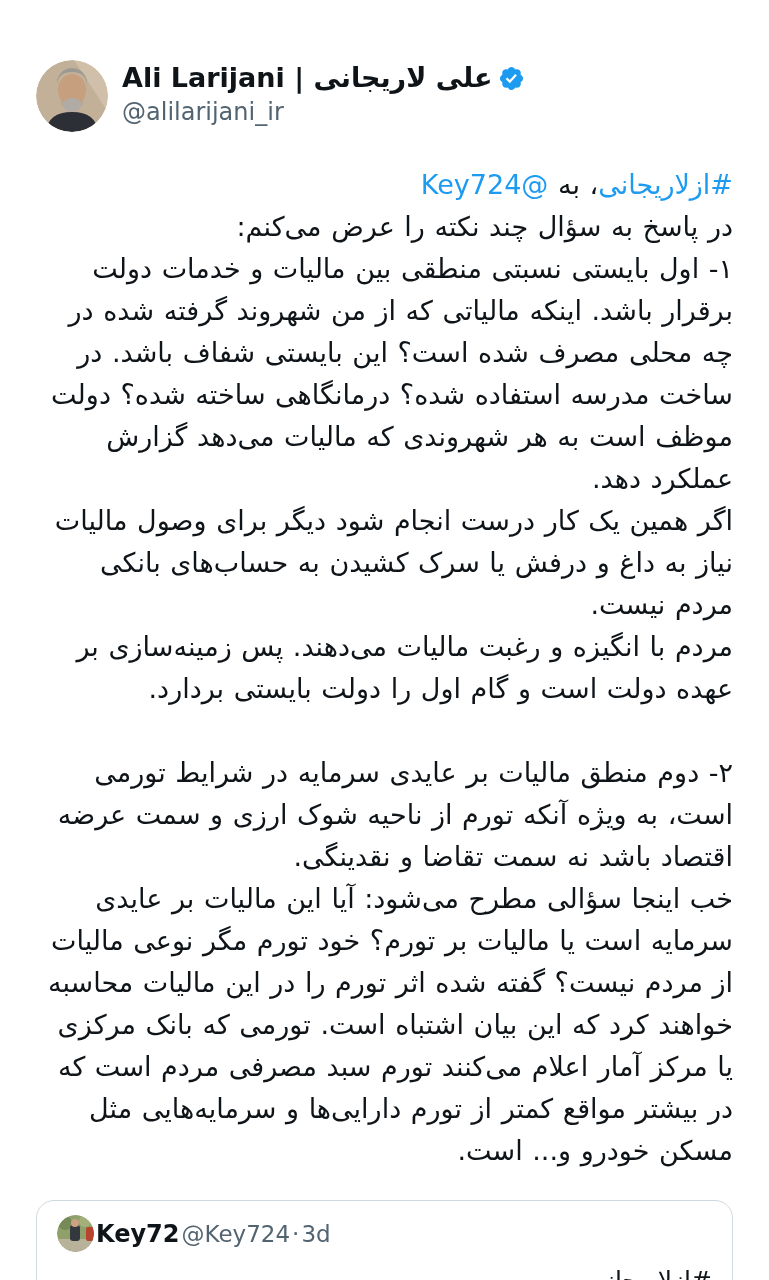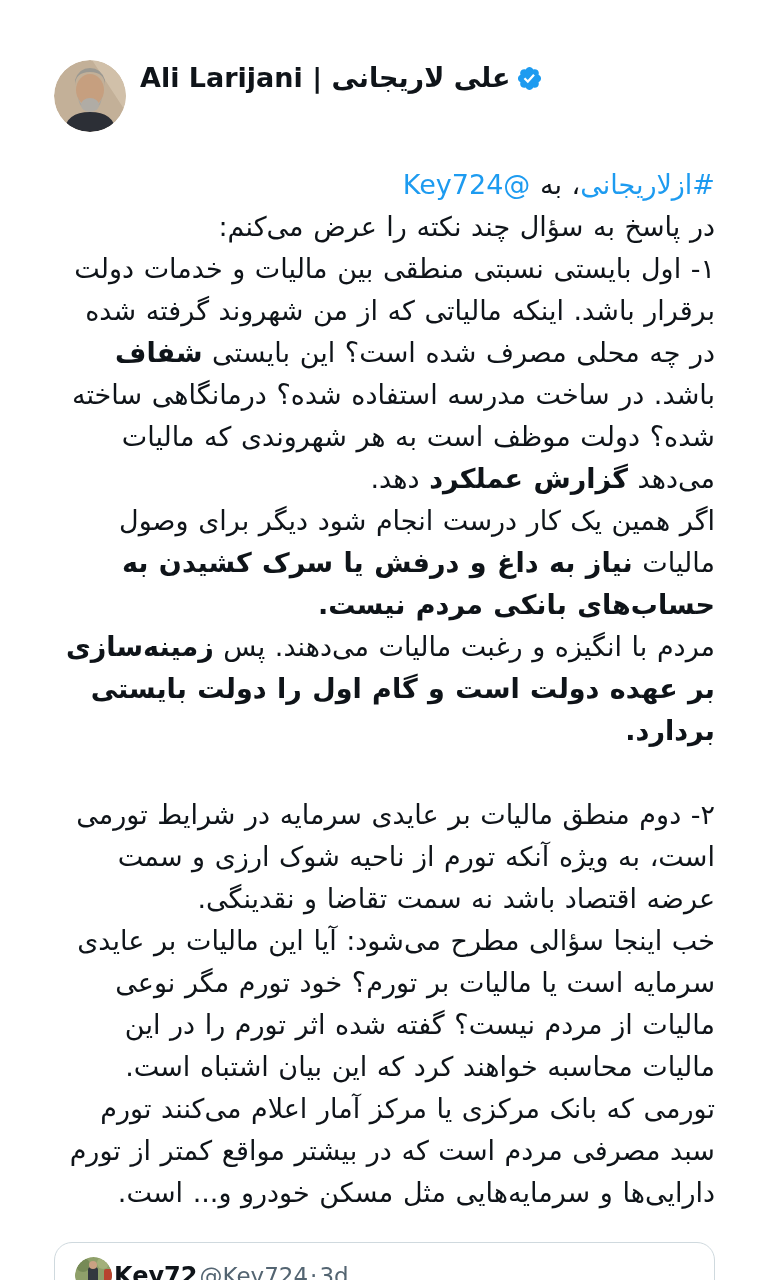--- a/index.html
+++ b/index.html
@@ -9,21 +9,21 @@
     width: 769px;
     height: 1280px;
     overflow: hidden;
     font-family: "DejaVu Sans", sans-serif;
     color: #0f1419;
   }
   .page {
     width: 769px;
     height: 1280px;
     box-sizing: border-box;
-    padding: 0 54px;
+    padding: 0 36px;
     background: #ffffff;
   }
   
   .tweet-header {
     display: flex;
     align-items: flex-start;
     padding-top: 60px;
   }
   .avatar {
     width: 72px;
@@ -67,21 +67,21 @@
   .tweet-body {
     direction: rtl;
     text-align: right;
     font-size: 27px;
     line-height: 42px;
     margin-top: 32px;
     color: #0f1419;
     word-spacing: 1px;
   }
   .seg-normal { font-weight: 400; text-align: right; }
-  .seg-bold   { font-weight: 700; }
+  .seg-bold   { font-weight: 400; }
   .seg-link   { color: #1d9bf0; cursor: pointer; }
   
   .quote-card {
     margin-top: 28px;
     border: 1px solid #cfd9de;
     border-radius: 18px;
     padding: 14px 20px 18px 20px;
     cursor: pointer;
     background: #ffffff;
   }
@@ -144,20 +144,21 @@
       </div>
       <div class="author-block">
         <div class="name-row">
           <span class="display-name" dir="rtl">علی لاریجانی | Ali Larijani</span>
           <span class="verified">
             <svg width="27" height="27" viewBox="0 0 24 24" xmlns="http://www.w3.org/2000/svg">
               <path fill="#1d9bf0" fill-rule="evenodd" d="M22.25 12c0-1.43-.88-2.67-2.19-3.34.46-1.39.2-2.9-.81-3.91s-2.52-1.27-3.91-.81c-.66-1.31-1.91-2.19-3.34-2.19s-2.67.88-3.33 2.19c-1.4-.46-2.91-.2-3.92.81s-1.26 2.52-.8 3.91c-1.31.67-2.2 1.91-2.2 3.34s.89 2.67 2.2 3.34c-.46 1.39-.21 2.9.8 3.91s2.52 1.26 3.91.81c.67 1.31 1.91 2.19 3.34 2.19s2.68-.88 3.34-2.19c1.39.45 2.9.2 3.91-.81s1.27-2.52.81-3.91c1.31-.67 2.19-1.91 2.19-3.34zm-11.71 4.2L6.8 12.46l1.41-1.42 2.26 2.26 4.8-5.23 1.47 1.36-6.2 6.77z"></path>
             </svg>
           </span>
         </div>
+        <div class="handle">@alilarijani_ir</div>
       </div>
     </div>
 
     <div class="tweet-body" dir="rtl"><span class="seg-link">#ازلاریجانی</span><span class="seg-normal">، به </span><span class="seg-link">@Key724</span><br><span class="seg-normal">در پاسخ به سؤال چند نکته را عرض می‌کنم:</span><br><span class="seg-normal">۱- اول بایستی نسبتی منطقی بین مالیات و خدمات دولت برقرار باشد. اینکه مالیاتی که از من شهروند گرفته شده در چه محلی مصرف شده است؟ این بایستی </span><span class="seg-bold">شفاف</span><span class="seg-normal"> باشد. در ساخت مدرسه استفاده شده؟ درمانگاهی ساخته شده؟ دولت موظف است به هر شهروندی که مالیات می‌دهد </span><span class="seg-bold">گزارش عملکرد</span><span class="seg-normal"> دهد.</span><br><span class="seg-normal">اگر همین یک کار درست انجام شود دیگر برای وصول مالیات </span><span class="seg-bold">نیاز به داغ و درفش یا سرک کشیدن به حساب‌های بانکی مردم نیست.</span><br><span class="seg-normal">مردم با انگیزه و رغبت مالیات می‌دهند. پس </span><span class="seg-bold">زمینه‌سازی بر عهده دولت است و گام اول را دولت بایستی بردارد.</span><br><br><span class="seg-normal">۲- دوم منطق مالیات بر عایدی سرمایه در شرایط تورمی است، به ویژه آنکه تورم از ناحیه شوک ارزی و سمت عرضه اقتصاد باشد نه سمت تقاضا و نقدینگی.</span><br><span class="seg-normal">خب اینجا سؤالی مطرح می‌شود: آیا این مالیات بر عایدی سرمایه است یا مالیات بر تورم؟ خود تورم مگر نوعی مالیات از مردم نیست؟ گفته شده اثر تورم را در این مالیات محاسبه خواهند کرد که این بیان اشتباه است. تورمی که بانک مرکزی یا مرکز آمار اعلام می‌کنند تورم سبد مصرفی مردم است که در بیشتر مواقع کمتر از تورم دارایی‌ها و سرمایه‌هایی مثل مسکن خودرو و... است.</span></div>
 
     <div class="quote-card">
       <div class="quote-header">
         <div class="q-avatar">
           <svg width="37" height="37" viewBox="0 0 37 37" xmlns="http://www.w3.org/2000/svg">
             <defs>

